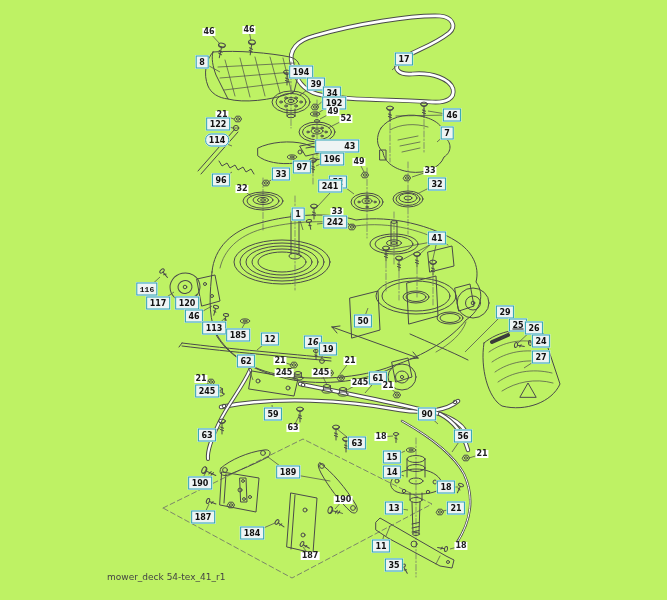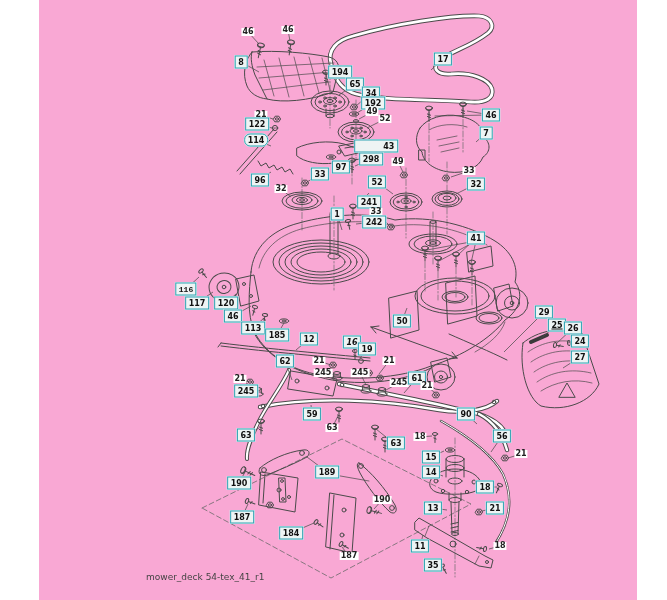--- a/index.html
+++ b/index.html
@@ -1,17 +1,17 @@
 <!DOCTYPE html>
 <html><head>
 <meta charset="utf-8">
 <style>
   html,body{margin:0;padding:0;background:#fff;}
-  #stage{position:relative;width:598px;height:600px;background:#f9a8d4;overflow:hidden;
-         font-family:"DejaVu Sans","Liberation Sans",sans-serif;margin-left:39px;}
+  #stage{position:relative;width:667px;height:600px;background:#bef264;overflow:hidden;
+         font-family:"DejaVu Sans","Liberation Sans",sans-serif;}
   #art{position:absolute;left:0;top:0;}
   #labels-layer{position:absolute;left:0;top:0;width:667px;height:600px;}
   .callout{position:absolute;transform:translate(-50%,-50%);
            font:bold 8px "DejaVu Sans","Liberation Sans",sans-serif;
            color:#111;white-space:nowrap;line-height:1;}
   .callout.boxed{background:#eef4f4;border:1.6px solid #2fa3b3;padding:1.5px 2.5px;
                  box-shadow:0 0 0 .5px #cdeaee;}
   .callout.plain{background:#fff;padding:0 1px;color:#222;}
   .leader{stroke:#4d4d4d;stroke-width:.75;fill:none;}
   #caption{position:absolute;font:9px "DejaVu Sans","Liberation Sans",sans-serif;color:#444;}
@@ -418,41 +418,41 @@
         <line x1="310" y1="556" x2="303" y2="547" class="leader"></line>
       </g>
 </svg>
 
 <div id="labels-layer">
       <div class="callout plain" style="left: 209px; top: 32px;">46</div>
       <div class="callout plain" style="left: 249px; top: 30px;">46</div>
       <div class="callout boxed" style="left: 202px; top: 62px;">8</div>
       <div class="callout boxed" style="left: 404px; top: 59px;">17</div>
       <div class="callout boxed" style="left: 301px; top: 72px;">194</div>
-      <div class="callout boxed" style="left: 316px; top: 84px;">65</div>
+      <div class="callout boxed" style="left: 316px; top: 84px;">39</div>
       <div class="callout boxed" style="left: 332px; top: 93px;">34</div>
       <div class="callout boxed" style="left: 334px; top: 103px;">192</div>
       <div class="callout plain" style="left: 333px; top: 112px;">49</div>
       <div class="callout plain" style="left: 346px; top: 119px;">52</div>
       <div class="callout boxed" style="left: 452px; top: 115px;">46</div>
       <div class="callout boxed" style="left: 447px; top: 133px;">7</div>
       <div class="callout plain" style="left: 222px; top: 115px;">21</div>
       <div class="callout boxed" style="left: 218px; top: 124px;">122</div>
       <div class="callout boxed" style="left: 217px; top: 140px; border-radius: 6px;">114</div>
       <div class="callout boxed" style="left: 221px; top: 180px;">96</div>
       <div class="callout plain" style="left: 242px; top: 189px;">32</div>
       <div class="callout boxed" style="left: 281px; top: 174px;">33</div>
       <div class="callout boxed" style="left: 302px; top: 167px;">97</div>
       <div class="callout boxed" style="left: 337px; top: 146px; padding-left: 28px;">43</div>
-      <div class="callout boxed" style="left: 332px; top: 159px;">298</div>
+      <div class="callout boxed" style="left: 332px; top: 159px;">196</div>
       <div class="callout plain" style="left: 359px; top: 162px;">49</div>
       <div class="callout plain" style="left: 430px; top: 171px;">33</div>
       <div class="callout boxed" style="left: 437px; top: 184px;">32</div>
       <div class="callout boxed" style="left: 338px; top: 182px;">52</div>
-      <div class="callout boxed" style="left: 330px; top: 202px;">241</div>
+      <div class="callout boxed" style="left: 330px; top: 186px;">241</div>
       <div class="callout boxed" style="left: 298px; top: 214px;">1</div>
       <div class="callout plain" style="left: 337px; top: 212px;">33</div>
       <div class="callout boxed" style="left: 335px; top: 222px;">242</div>
       <div class="callout boxed" style="left: 437px; top: 238px;">41</div>
       <div class="callout boxed" style="left: 147px; top: 289px; font-family: Liberation Mono, monospace;">116</div>
       <div class="callout boxed" style="left: 158px; top: 303px;">117</div>
       <div class="callout boxed" style="left: 187px; top: 303px;">120</div>
       <div class="callout boxed" style="left: 194px; top: 316px;">46</div>
       <div class="callout boxed" style="left: 214px; top: 328px;">113</div>
       <div class="callout boxed" style="left: 238px; top: 335px;">185</div>

